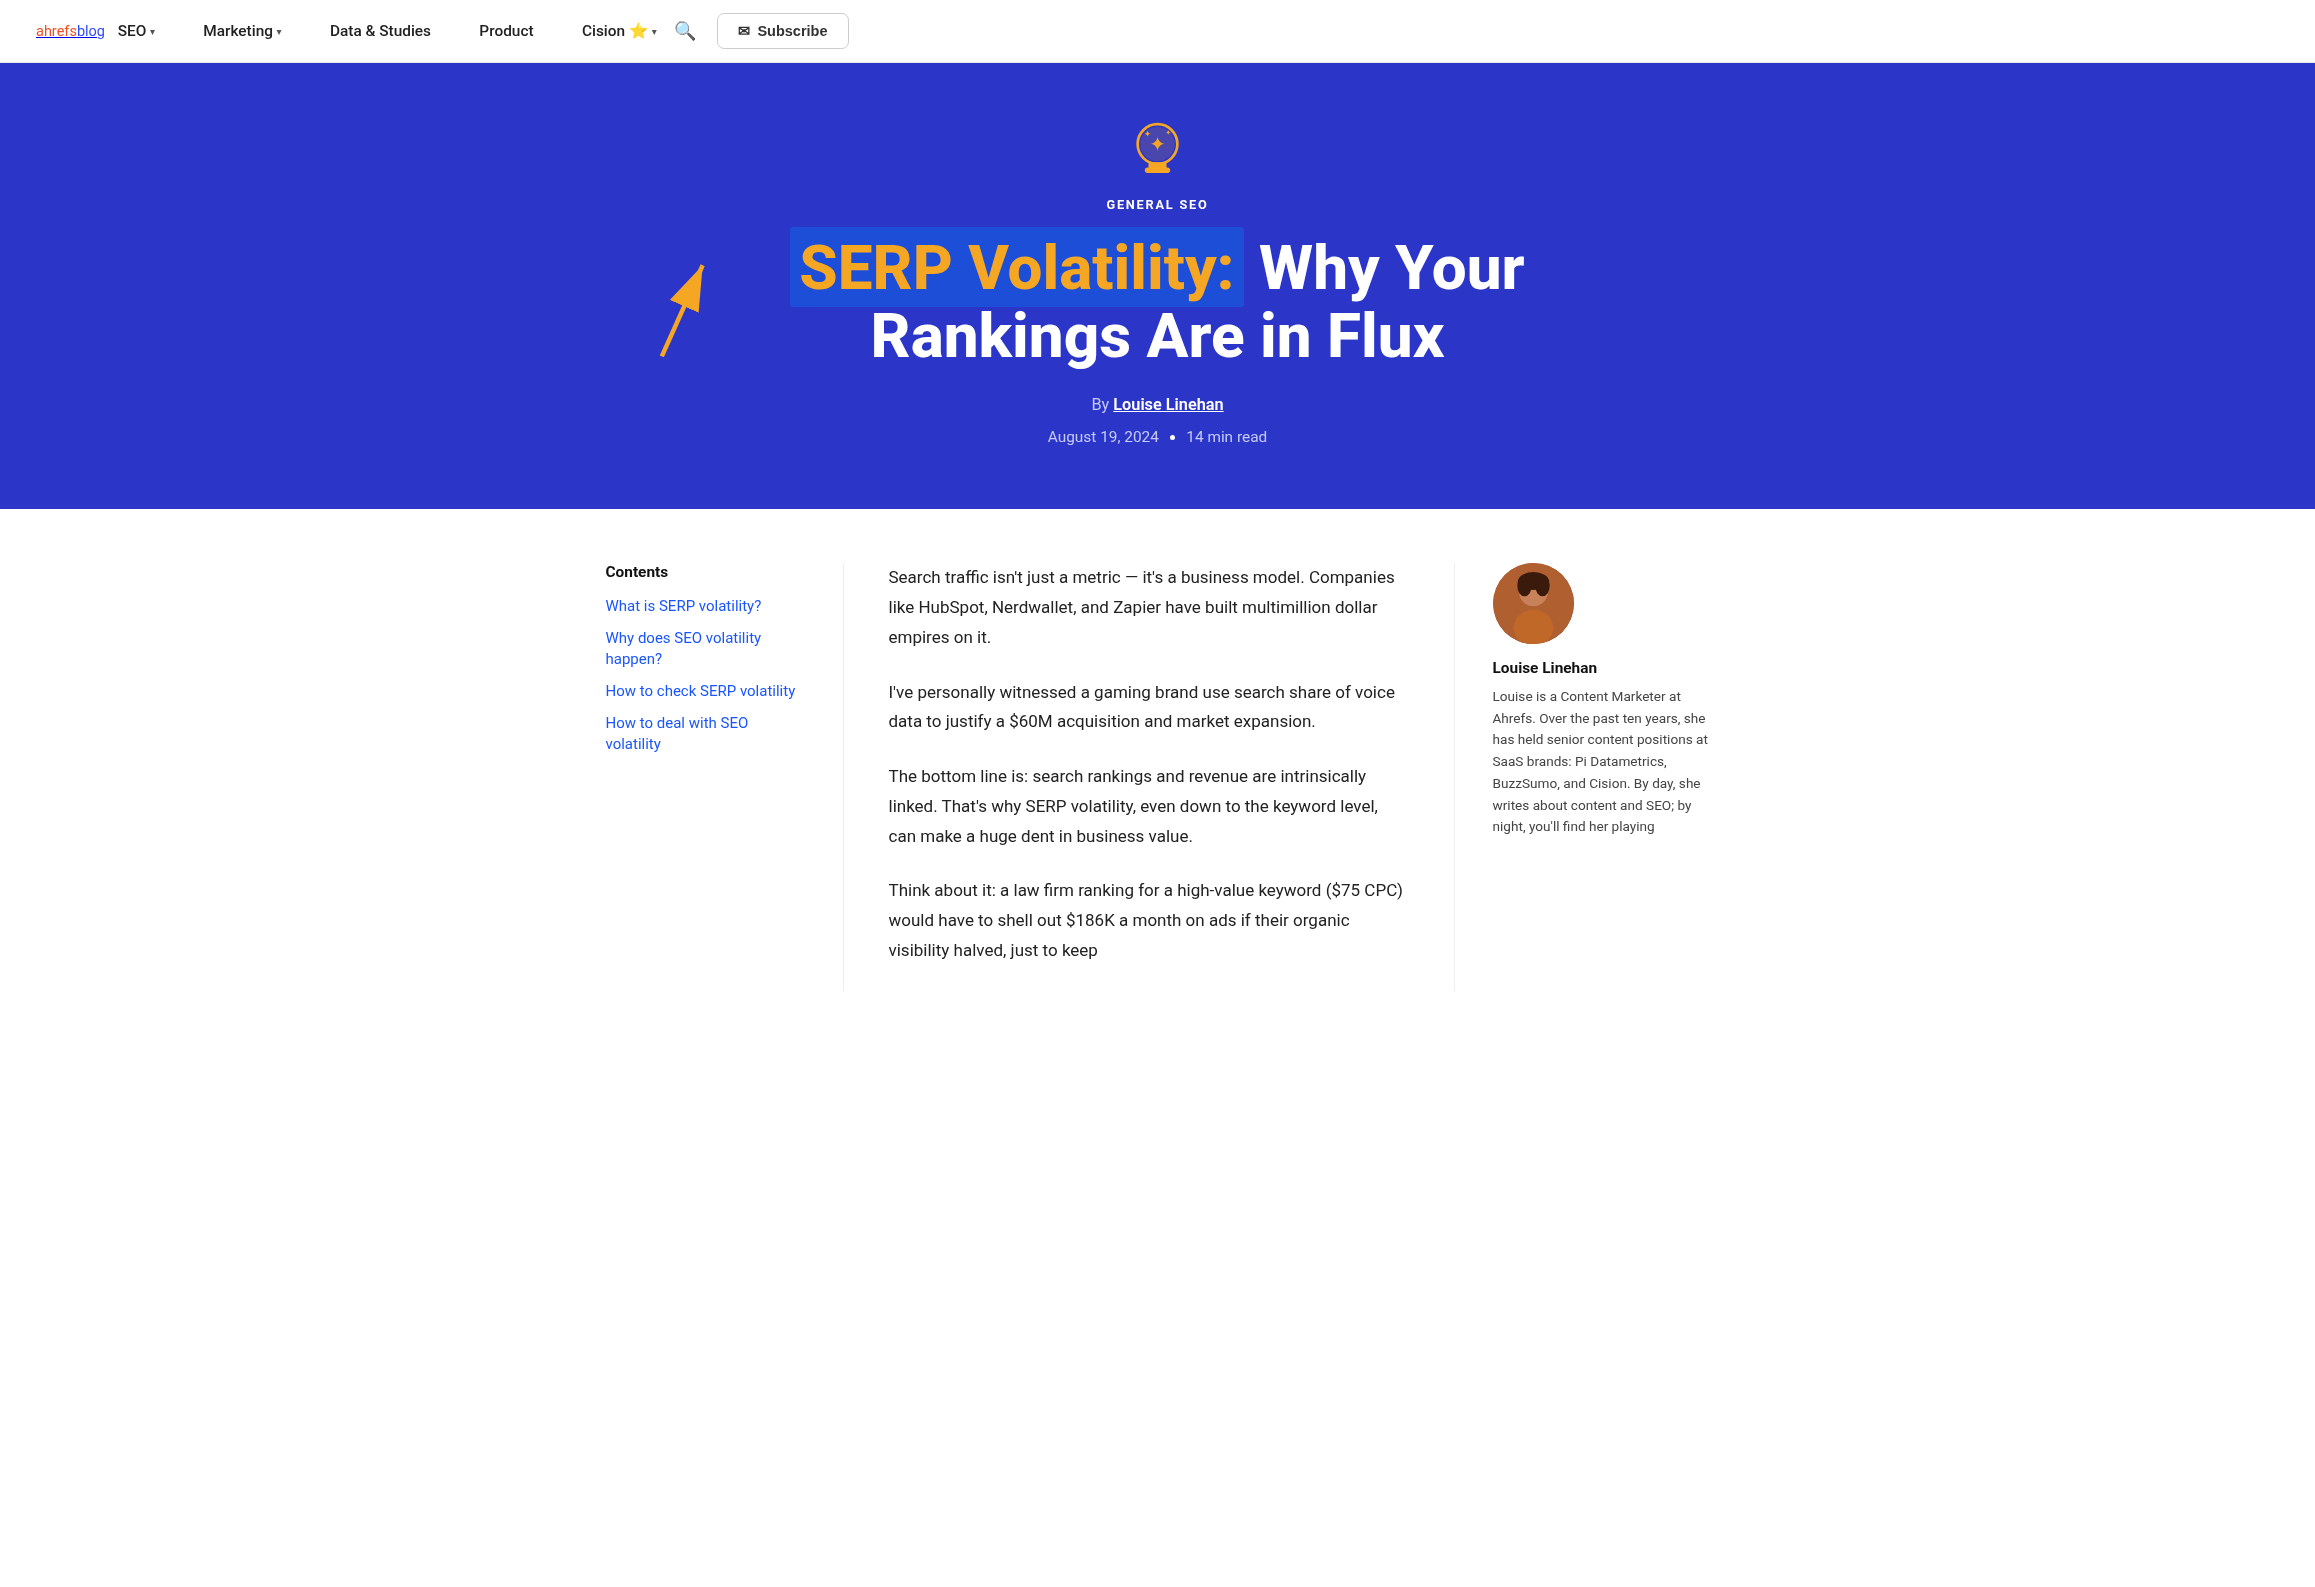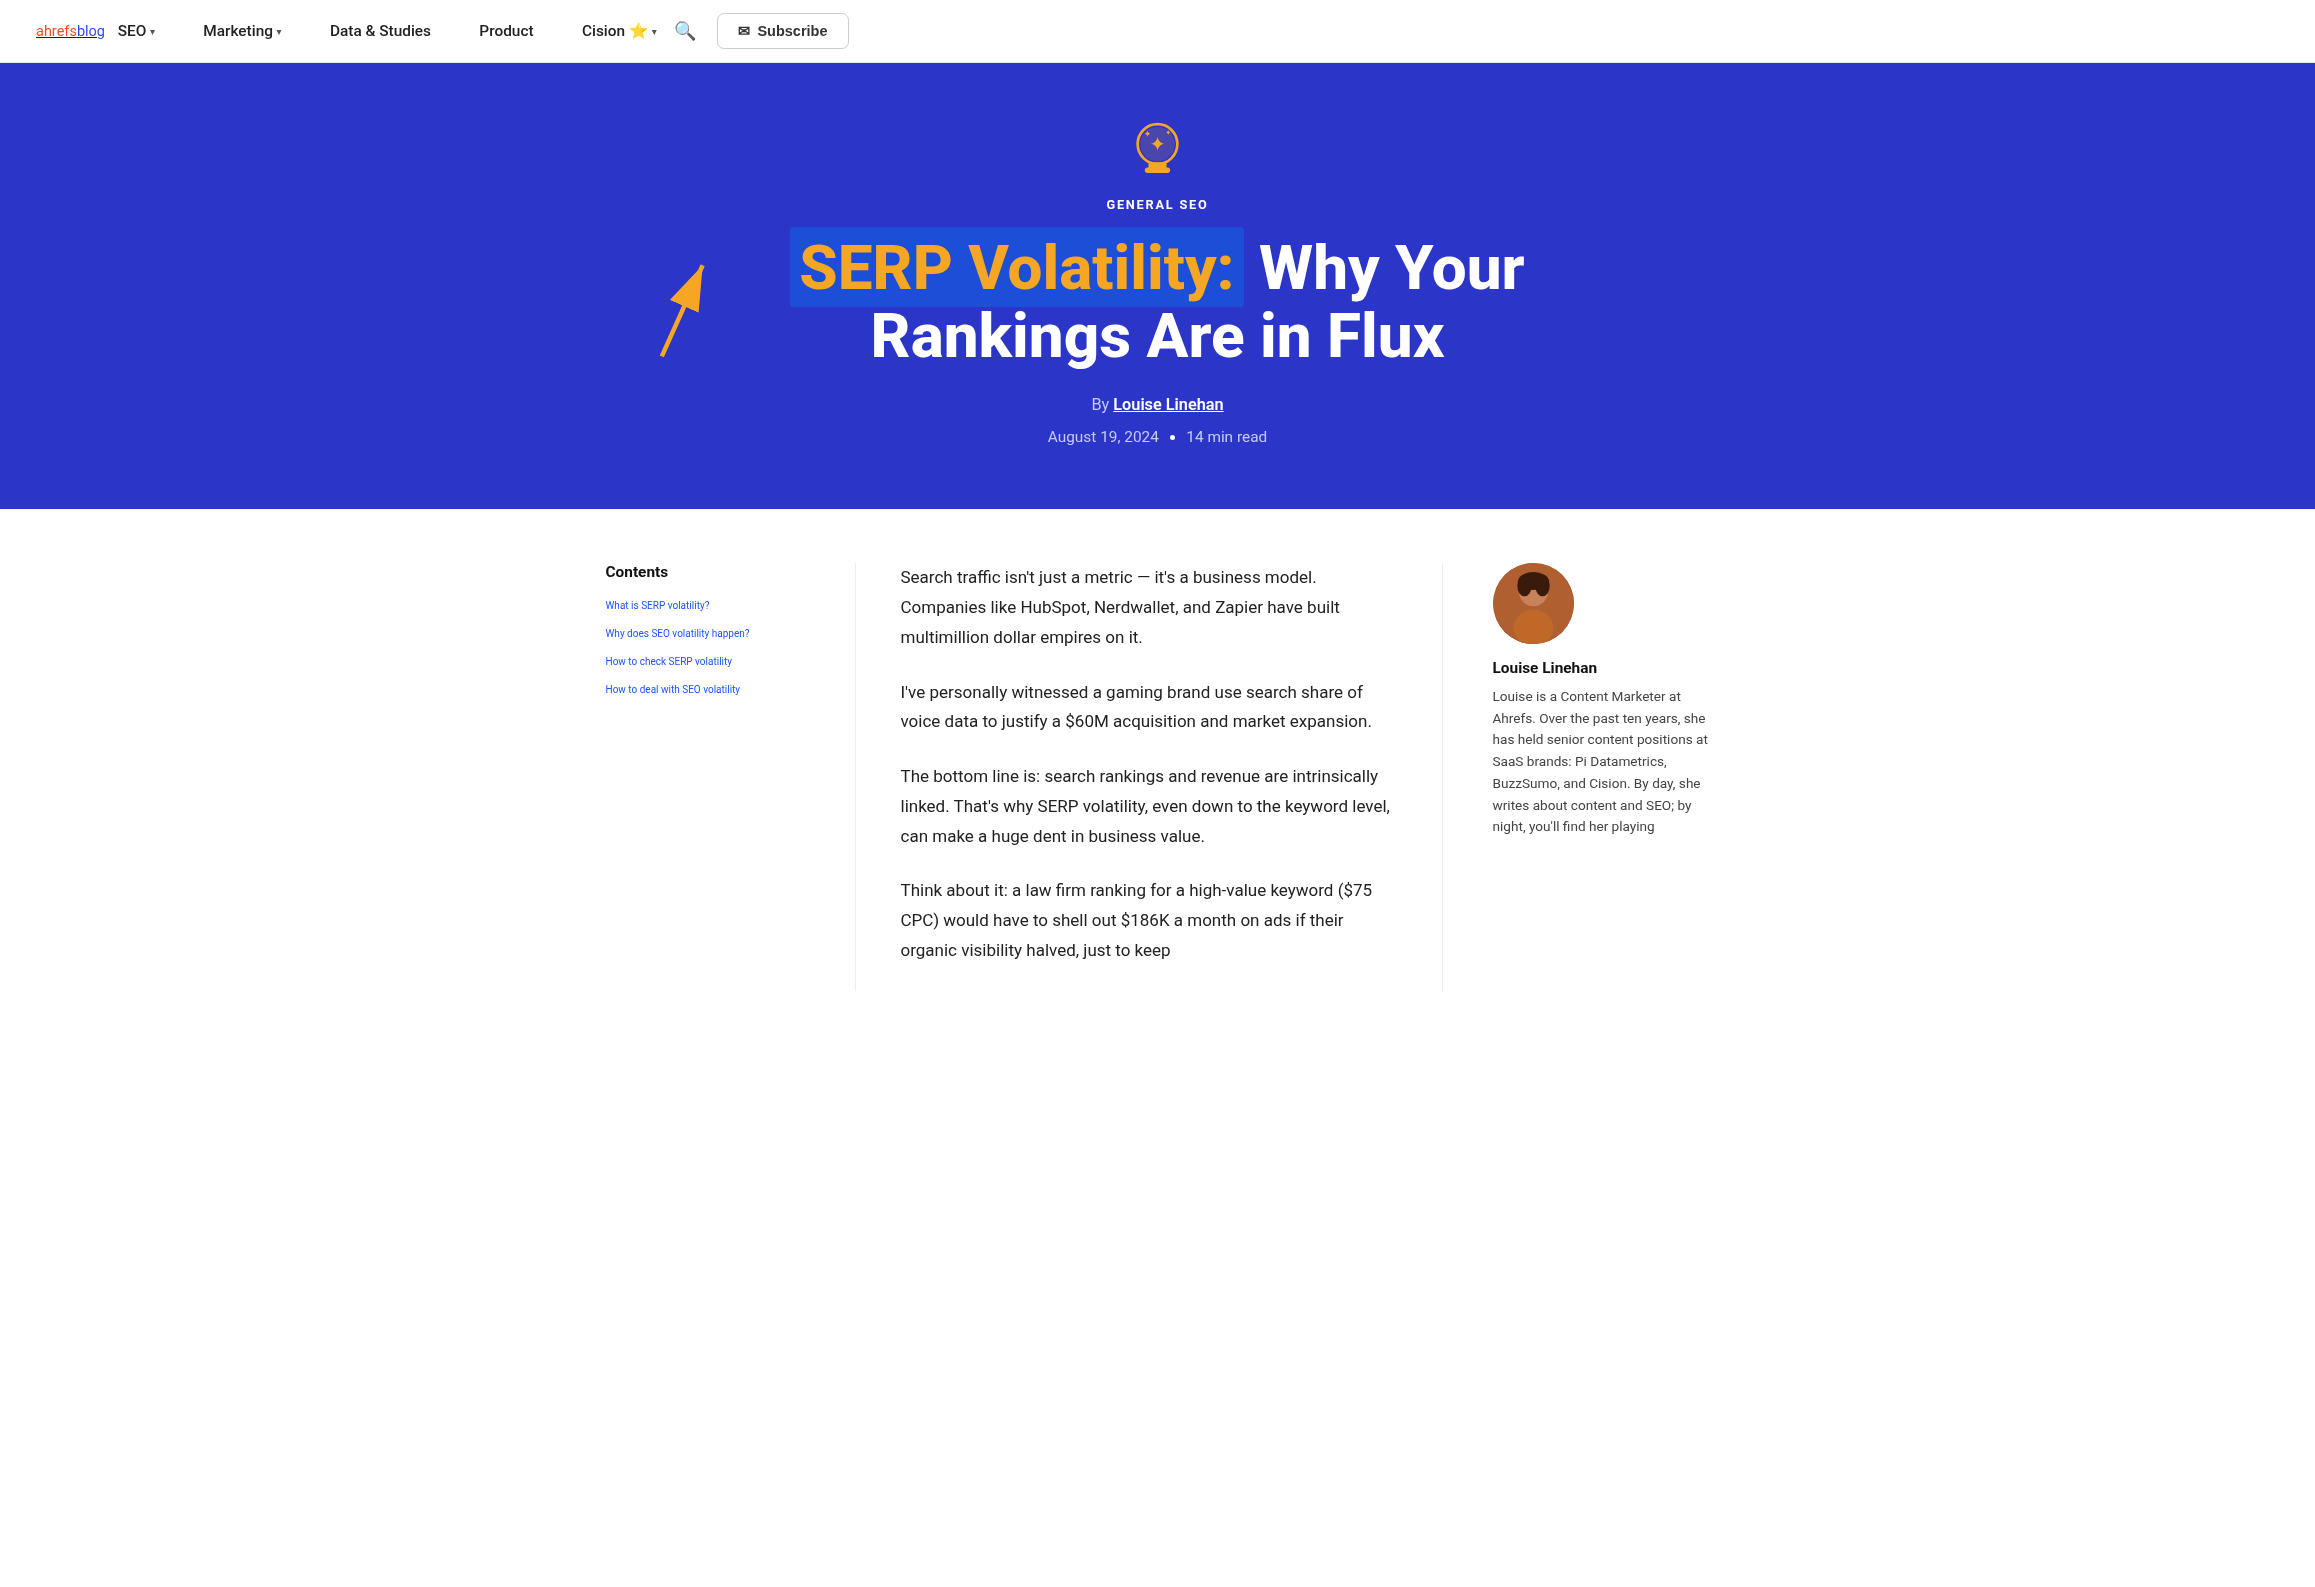--- a/index.html
+++ b/index.html
@@ -129,21 +129,21 @@
       height: 5.4px;
       background: #fff;
       border-radius: 50%;
       display: inline-block;
     }
 
     
     .content-area {
       display: grid;
       grid-template-columns: 235px 1fr 253px;
-      gap: 14px;
+      gap: 2px;
       max-width: 1176px;
       margin: 0 auto;
       padding: 54px 36px;
     }
 
     
     .toc {
       padding-right: 36px;
     }
     .toc-title {
@@ -152,21 +152,21 @@
       margin-bottom: 14.5px;
       color: #111;
     }
     .toc-list {
       list-style: none;
     }
     .toc-list li {
       margin-bottom: 11px;
     }
     .toc-list a {
-      font-size: 10px;
+      font-size: 15px;
       color: #1a56ff;
       text-decoration: none;
       line-height: 1.4;
     }
 
     
     .article-body {
       padding: 0 45px;
       border-left: 0.9px solid #eee;
       border-right: 0.9px solid #eee;

